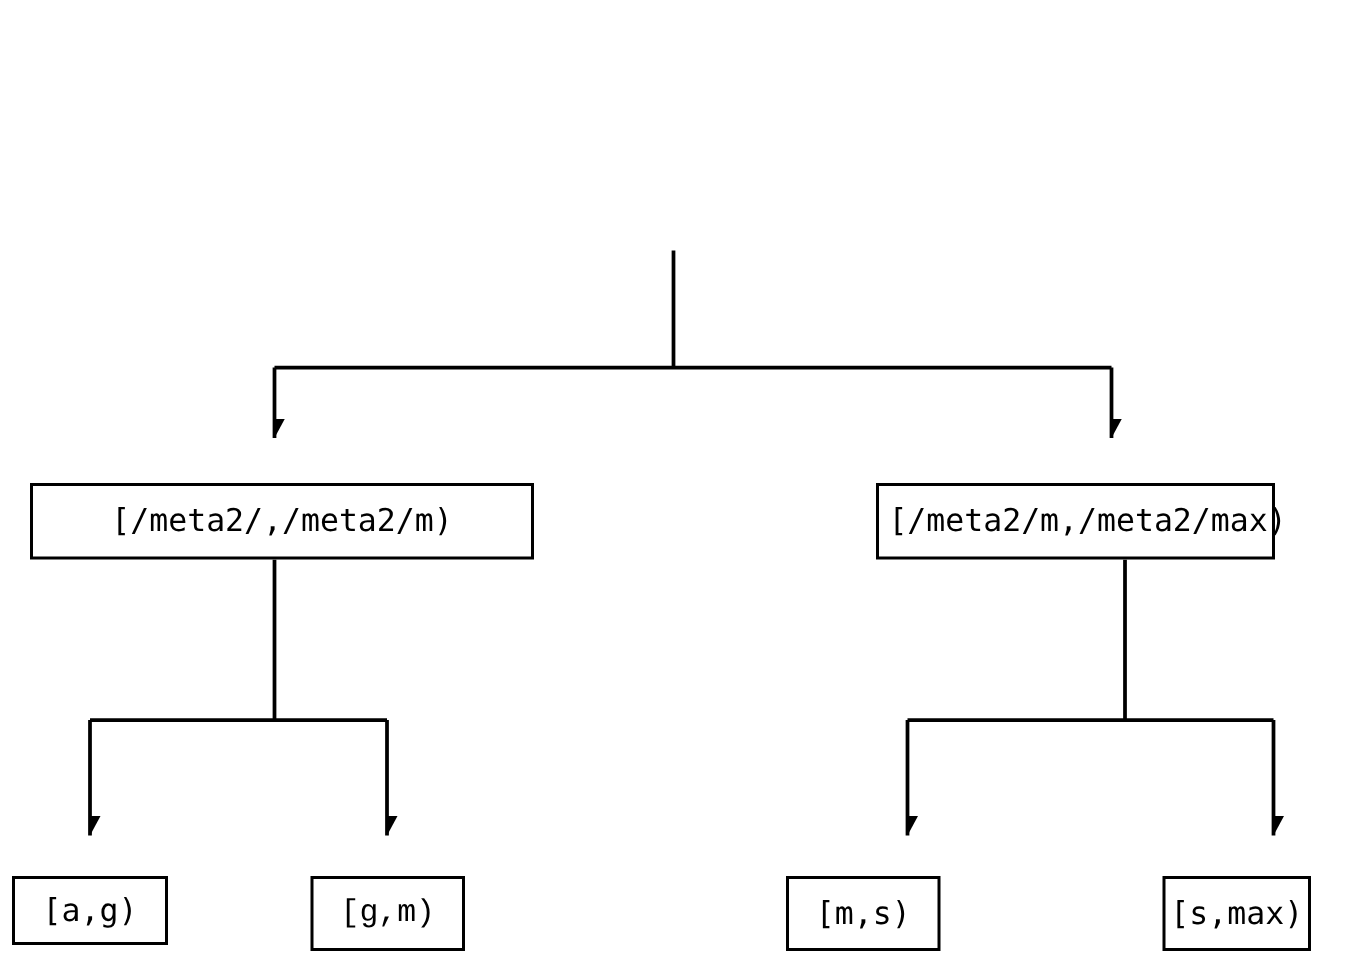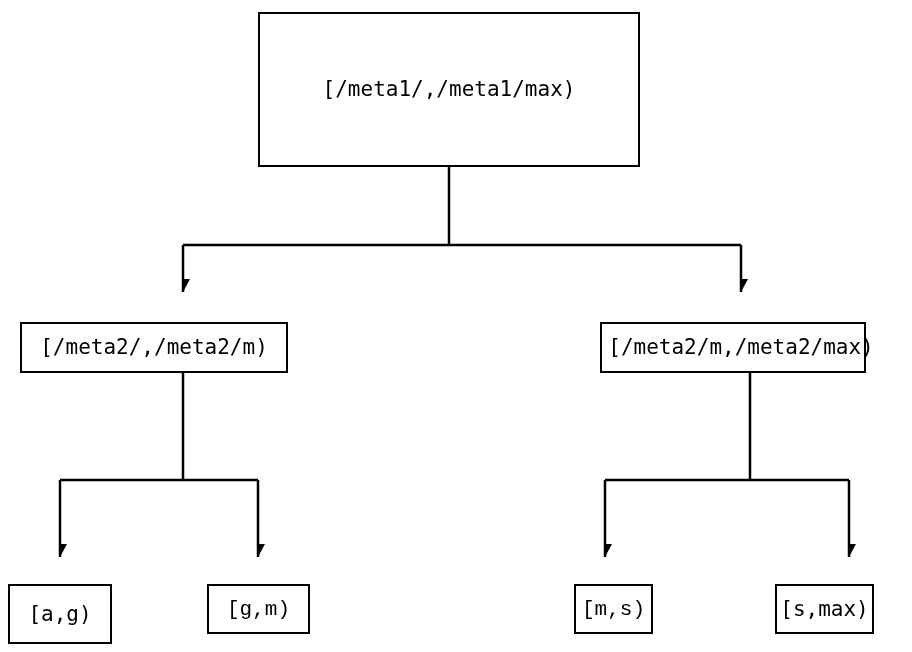--- a/index.html
+++ b/index.html
@@ -50,50 +50,49 @@
   #node-root {
     left: 258px;
     top: 12px;
     width: 382px;
     height: 155px;
   }
   
   #node-meta2-low {
     left: 20px;
     top: 322px;
-    width: 268px;
+    width: 336px;
     height: 51px;
   }
   #node-meta2-high {
-    left: 600px;
+    left: 584px;
     top: 322px;
     width: 266px;
     height: 51px;
     padding-left: 16px;
   }
   
   #node-leaf-ag {
     left: 8px;
     top: 584px;
     width: 104px;
-    height: 60px;
+    height: 46px;
   }
   #node-leaf-gm {
     left: 207px;
     top: 584px;
     width: 103px;
     height: 50px;
     font-family: Liberation Mono, monospace;
   }
   #node-leaf-ms {
-    left: 574px;
+    left: 524px;
     top: 584px;
-    width: 79px;
+    width: 103px;
     height: 50px;
-    font-family: Liberation Mono, monospace;
   }
   #node-leaf-smax {
     left: 775px;
     top: 584px;
     width: 99px;
     height: 50px;
   }
 </style>
 </head>
 <body>
@@ -131,23 +130,20 @@
         <path d="M 750,373 L 750,480"></path>
         <path d="M 605,480 L 849,480"></path>
         <path d="M 605,480 L 605,557" marker-end="url(#arrow-down)"></path>
       </g>
       <g>
         <path d="M 849,480 L 849,557" marker-end="url(#arrow-down)"></path>
       </g>
     </g>
   </svg>
 
-  <div class="node-box" id="node-root">
-    <span class="node-label">[/meta1/,/meta1/max)</span>
-  </div>
 
   <div class="node-box" id="node-meta2-low">
     <span class="node-label">[/meta2/,/meta2/m)</span>
   </div>
 
   <div class="node-box" id="node-meta2-high">
     <span class="node-label">[/meta2/m,/meta2/max)</span>
   </div>
 
   <div class="node-box" id="node-leaf-ag">

